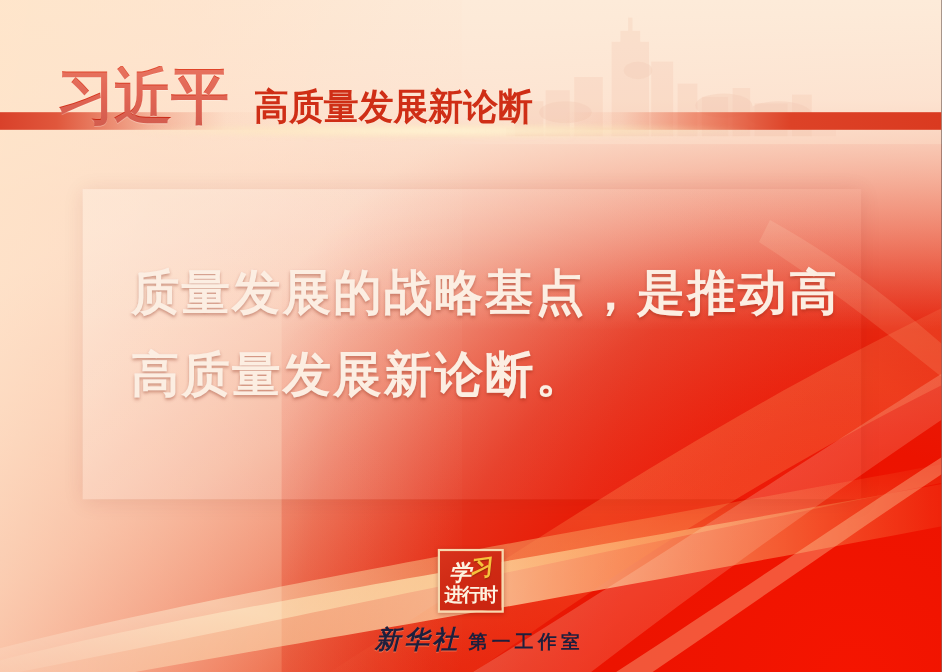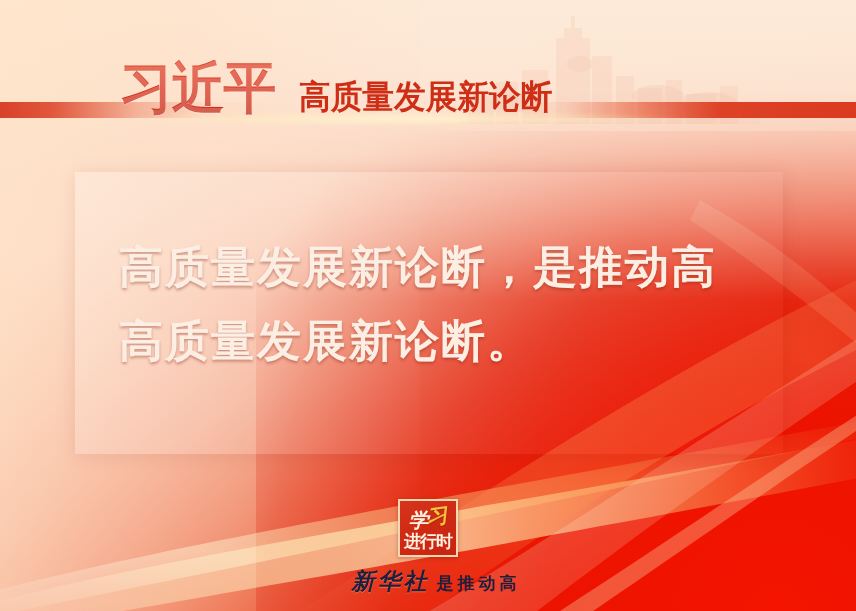--- a/index.html
+++ b/index.html
@@ -107,21 +107,21 @@
       rgba(255,230,175,0) 75%);
     filter: blur(2px);
   }
 
   .header {
     position: absolute;
     left: 0; top: 46px;
     width: 856px; height: 70px;
     display: flex;
     align-items: flex-end;
-    padding-left: 120px;
+    padding-left: 52px;
     box-sizing: border-box;
   }
   .brand-name {
     font-family: "DejaVu Sans", "Liberation Sans", sans-serif;
     font-size: 56px;
     font-weight: 700;
     line-height: 1;
     letter-spacing: -1px;
     color: #d7351c;
     background: linear-gradient(180deg, #e0452a 0%, #d5301a 55%, #c32512 100%);
@@ -336,32 +336,32 @@
   <div class="header-bar"></div>
   <div class="header-glow"></div>
 
   <div class="header">
     <span class="brand-name">习近平</span>
     <span class="brand-sub">高质量发展新论断</span>
   </div>
 
   <div class="quote-panel">
     <div class="quote-inner">
-      <div class="quote-line">高质量发展新论断，是推动高</div>
+      <div class="quote-line">质量发展的战略基点，是推动高</div>
       <div class="quote-line">高质量发展新论断。</div>
     </div>
   </div>
 
   <div class="footer">
     <div class="logo-box">
       <div class="logo-row1">
         <span class="logo-ch-xue">学</span>
         <span class="logo-ch-xi">习</span>
       </div>
       <div class="logo-row2">进行时</div>
     </div>
     <div class="footer-credit">
       <span class="credit-main">新华社</span>
-      <span class="credit-sub">是推动高</span>
+      <span class="credit-sub">第一工作室</span>
     </div>
   </div>
 
 </div>
 
 </body></html>

